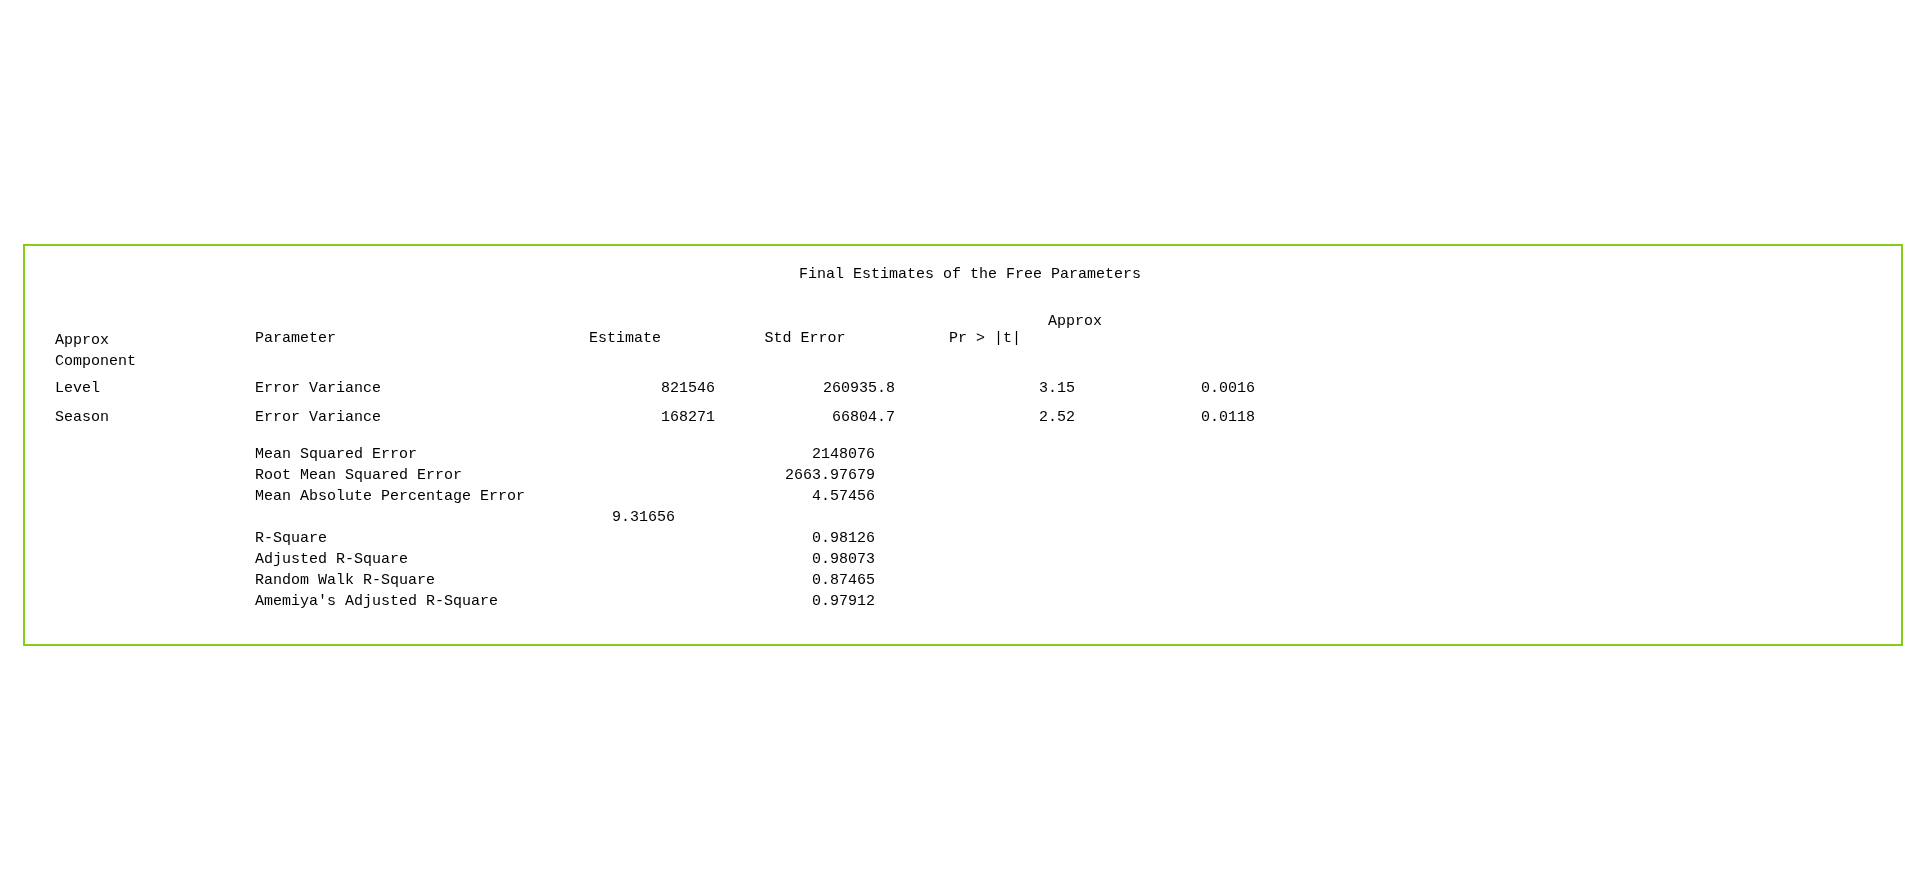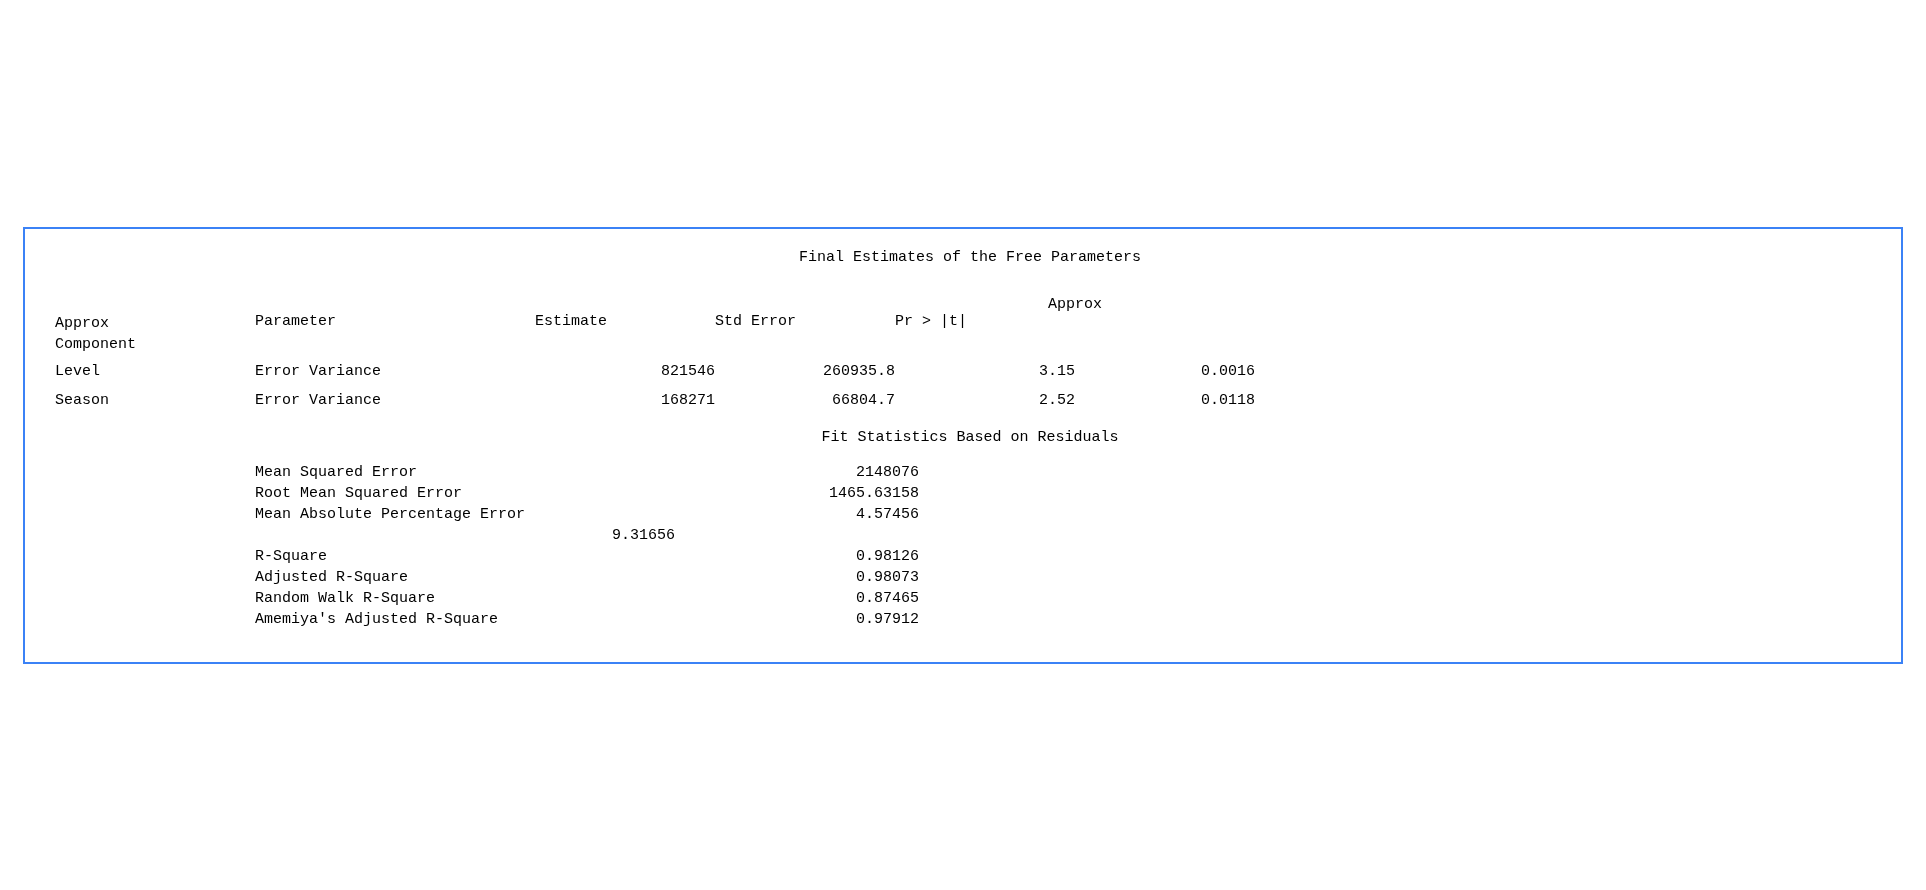--- a/index.html
+++ b/index.html
@@ -15,21 +15,21 @@
       color: #000000;
       width: 1926px;
       height: 890px;
       display: flex;
       align-items: center;
       justify-content: center;
     }
 
     .outer-container {
       width: 1880px;
-      border: 2px solid #3b82f6;
+      border: 2px solid #84cc16;
       padding: 20px 16px 30px 30px;
     }
 
     .main-title {
       text-align: center;
       margin-bottom: 30px;
       font-size: 15px;
     }
 
     .section-free-params {
@@ -41,21 +41,21 @@
       grid-template-columns: 200px 280px 180px 180px 180px 180px;
       border-bottom: none;
       margin-bottom: 8px;
     }
 
     .col-header {
       font-size: 15px;
     }
 
     .col-header.right {
-      text-align: left;
+      text-align: center;
     }
 
     .approx-component {
       line-height: 1.4;
     }
 
     .data-rows {
       display: flex;
       flex-direction: column;
       gap: 12px;
@@ -84,21 +84,20 @@
     }
 
     .fit-table {
       margin-left: 200px;
     }
 
     .fit-row {
       display: grid;
       grid-template-columns: 420px 200px;
       margin-bottom: 4px;
-      gap: 44px;
     }
 
     .fit-label {
       font-size: 15px;
     }
 
     .fit-value {
       text-align: right;
       font-size: 15px;
     }
@@ -153,30 +152,29 @@
         <div class="data-cell">Error Variance</div>
         <div class="data-cell right">168271</div>
         <div class="data-cell right">66804.7</div>
         <div class="data-cell right">2.52</div>
         <div class="data-cell right">0.0118</div>
       </div>
     </div>
   </div>
 
   <div class="section-fit-stats">
-    <div class="fit-title">Fit Statistics Based on Residuals</div>
     <div class="fit-table">
 
     <div class="fit-row">
           <div class="fit-label">Mean Squared Error</div>
           <div class="fit-value">2148076</div>
         </div>
         <div class="fit-row">
           <div class="fit-label">Root Mean Squared Error</div>
-          <div class="fit-value">1465.63158</div>
+          <div class="fit-value">2663.97679</div>
         </div>
         <div class="fit-row">
           <div class="fit-label">Mean Absolute Percentage Error</div>
           <div class="fit-value">4.57456</div>
         </div>
         <div class="fit-row">
           <div class="fit-value">9.31656</div>
         </div>
         <div class="fit-row">
           <div class="fit-label">R-Square</div>

